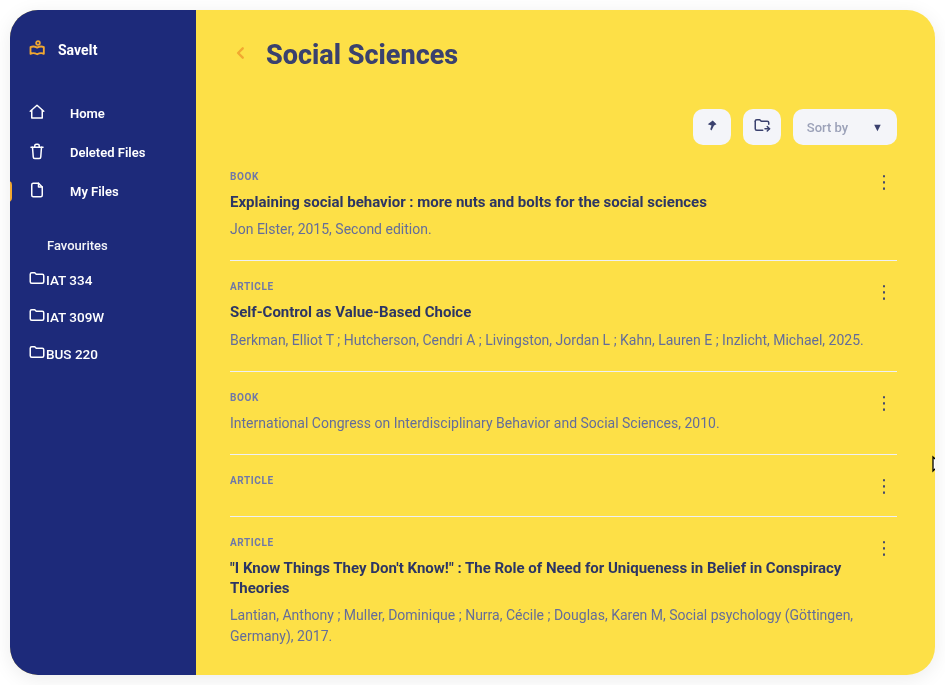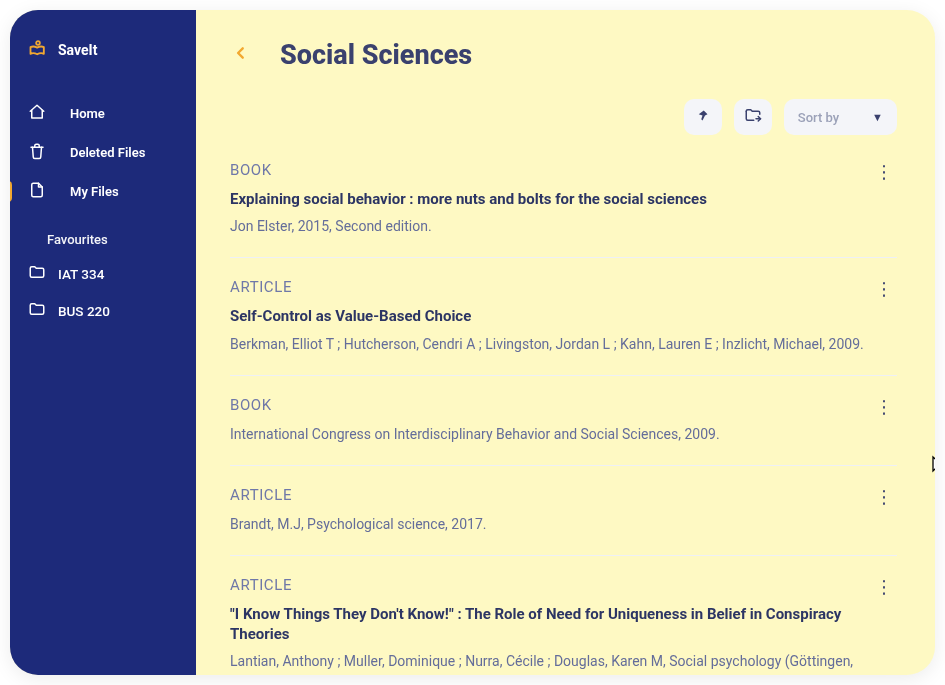--- a/index.html
+++ b/index.html
@@ -11,21 +11,21 @@
     align-items: flex-start;
     padding: 10px;
   }
   .app-window {
     width: 925px;
     height: 665px;
     border-radius: 28px;
     overflow: hidden;
     display: flex;
     box-shadow: 0 4px 20px rgba(0,0,0,0.08);
-    background: #fef9c3;
+    background: #fde047;
     position: relative;
   }
   
   .sidebar {
     width: 186px;
     background: #1d2a7a;
     color: #ffffff;
     padding: 28px 18px 18px 18px;
     display: flex;
     flex-direction: column;
@@ -59,48 +59,47 @@
     position: absolute;
     left: -22px;
     top: 0;
     bottom: 0;
     width: 6px;
     background: #f2a830;
     border-radius: 0 4px 4px 0;
   }
   .nav-item svg { flex-shrink: 0; }
   .section-label {
-    margin-top: 12px;
+    margin-top: 18px;
     margin-bottom: 16px;
     font-size: 13px;
     font-weight: 500;
     opacity: 0.95;
     padding-left: 19px;
   }
   .fav-item {
     display: flex;
     align-items: center;
-    gap: 12px;
     margin-bottom: 16px;
     cursor: pointer;
     font-size: 13.5px;
     font-weight: 500;
   }
   
   .main {
     flex: 1;
     padding: 28px 38px 28px 34px;
     overflow-y: auto;
     position: relative;
   }
   .header-row {
     display: flex;
     align-items: center;
-    gap: 28px;
-    margin-bottom: 28px;
+    gap: 14px;
+    margin-bottom: 38px;
   }
   .back-btn {
     color: #f2a830;
     font-size: 22px;
     font-weight: 800;
     cursor: pointer;
     user-select: none;
     padding: 4px;
   }
   .page-title {
@@ -150,42 +149,42 @@
     justify-content: center;
     cursor: pointer;
     color: #3a416e;
   }
   .sort-btn {
     height: 36px;
     border-radius: 10px;
     background: #f4f5f9;
     display: flex;
     align-items: center;
-    gap: 33px;
+    gap: 24px;
     padding: 0 14px;
     cursor: pointer;
     color: #9ba1b8;
     font-size: 13px;
     font-weight: 500;
   }
   .sort-btn .tri { color: #3a416e; font-size: 11px; }
   
   .item {
     border-bottom: 1px solid #eef0f6;
     padding: 0 0 20px 0;
     margin-bottom: 20px;
     position: relative;
   }
   .item:last-child { border-bottom: none; }
   .item-type {
-    font-size: 15px;
+    font-size: 10px;
     letter-spacing: 0.6px;
     color: #6f78a8;
     text-transform: uppercase;
-    font-weight: 400;
+    font-weight: 700;
     margin-bottom: 10px;
   }
   .item-title {
     font-size: 15px;
     font-weight: 700;
     color: #2c3564;
     margin-bottom: 7px;
     line-height: 1.35;
     padding-right: 30px;
   }
@@ -271,20 +270,28 @@
           </svg>
       </span>
       <span>IAT 334</span>
     </div>
     <div class="fav-item">
       <span>
         <svg width="18" height="18" viewBox="0 0 24 24" fill="none" stroke="currentColor" stroke-width="2" stroke-linecap="round" stroke-linejoin="round">
             <path d="M3 7a2 2 0 0 1 2-2h4l2 2h8a2 2 0 0 1 2 2v8a2 2 0 0 1-2 2H5a2 2 0 0 1-2-2z"></path>
           </svg>
       </span>
+      <span>IAT 309W</span>
+    </div>
+    <div class="fav-item">
+      <span>
+        <svg width="18" height="18" viewBox="0 0 24 24" fill="none" stroke="currentColor" stroke-width="2" stroke-linecap="round" stroke-linejoin="round">
+            <path d="M3 7a2 2 0 0 1 2-2h4l2 2h8a2 2 0 0 1 2 2v8a2 2 0 0 1-2 2H5a2 2 0 0 1-2-2z"></path>
+          </svg>
+      </span>
       <span>BUS 220</span>
     </div>
   </aside>
 
   <main class="main">
 
     <div class="header-row">
       <span class="back-btn">
         <svg width="14" height="18" viewBox="0 0 24 24" fill="none" stroke="currentColor" stroke-width="4" stroke-linecap="round" stroke-linejoin="round">
             <polyline points="15 4 7 12 15 20"></polyline>
@@ -320,31 +327,30 @@
     <div id="item-list">
         <div class="item">
           <div class="item-type">BOOK</div>
           <div class="item-title">Explaining social behavior : more nuts and bolts for the social sciences</div>
           <div class="item-meta">Jon Elster, 2015, Second edition.</div>
           <div class="item-menu"><span>⋮</span></div>
         </div>
         <div class="item">
           <div class="item-type">ARTICLE</div>
           <div class="item-title">Self-Control as Value-Based Choice</div>
-          <div class="item-meta">Berkman, Elliot T ; Hutcherson, Cendri A ; Livingston, Jordan L ; Kahn, Lauren E ; Inzlicht, Michael, 2009.</div>
+          <div class="item-meta">Berkman, Elliot T ; Hutcherson, Cendri A ; Livingston, Jordan L ; Kahn, Lauren E ; Inzlicht, Michael, 2025.</div>
           <div class="item-menu"><span>⋮</span></div>
         </div>
         <div class="item">
           <div class="item-type">BOOK</div>
-          <div class="item-meta">International Congress on Interdisciplinary Behavior and Social Sciences, 2009.</div>
+          <div class="item-meta">International Congress on Interdisciplinary Behavior and Social Sciences, 2010.</div>
           <div class="item-menu"><span>⋮</span></div>
         </div>
         <div class="item">
           <div class="item-type">ARTICLE</div>
-          <div class="item-meta">Brandt, M.J, Psychological science, 2017.</div>
           <div class="item-menu"><span>⋮</span></div>
         </div>
         <div class="item">
           <div class="item-type">ARTICLE</div>
           <div class="item-title">"I Know Things They Don't Know!" : The Role of Need for Uniqueness in Belief in Conspiracy Theories</div>
           <div class="item-meta">Lantian, Anthony ; Muller, Dominique ; Nurra, Cécile ; Douglas, Karen M, Social psychology (Göttingen, Germany), 2017.</div>
           <div class="item-menu"><span>⋮</span></div>
         </div>
       </div>
 

